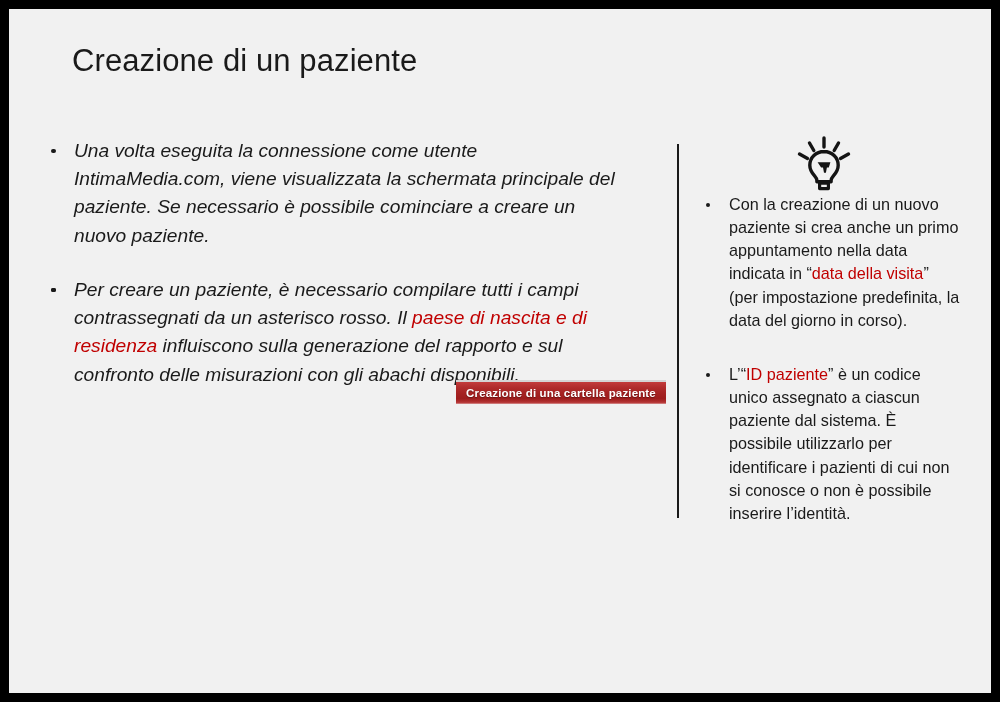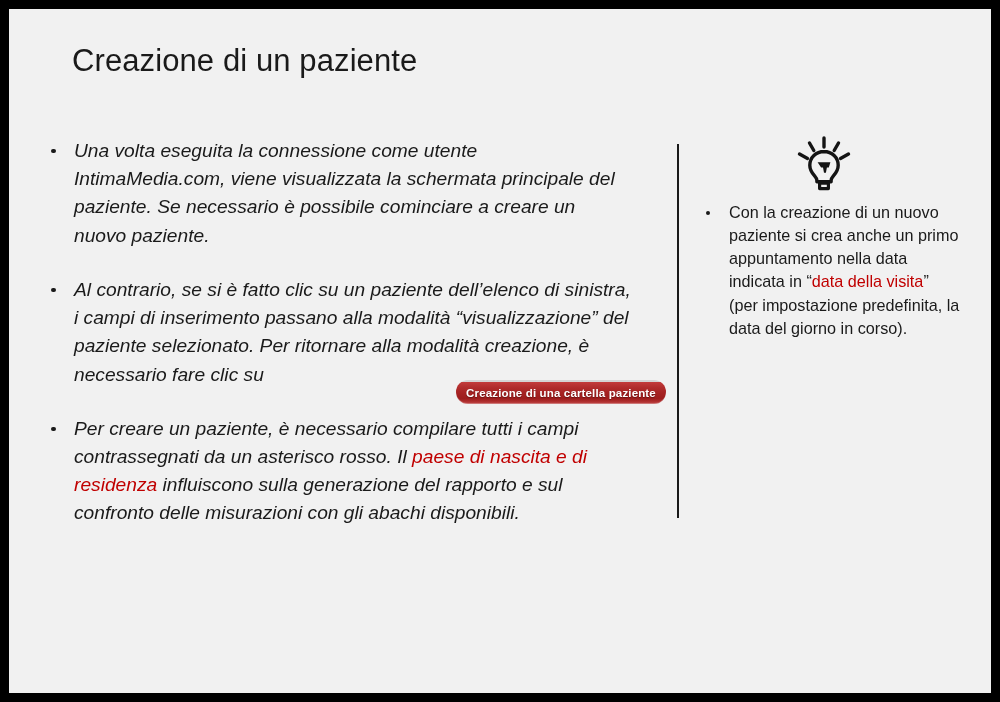--- a/index.html
+++ b/index.html
@@ -80,21 +80,21 @@
     left: 447px;
     top: 371px;
     width: 210px;
     height: 24px;
   }
   .red-button {
     position: absolute;
     left: 0; top: 0;
     width: 210px;
     height: 24px;
-    border-radius: 12px;
+    border-radius: 0;
     background: linear-gradient(to bottom,
         #d5d5d5 0%, #d5d5d5 7%,
         #c33c3c 8%,
         #b02c2c 32%,
         #a52222 55%,
         #9e1d1d 78%,
         #b53535 93%,
         #c96a6a 100%);
     box-shadow: inset 0 -1px 0 rgba(255,255,255,0.18);
     display: flex;
@@ -126,21 +126,21 @@
   .bulb-icon {
     position: absolute;
     left: 786px;
     top: 127px;
     width: 58px;
     height: 56px;
   }
   .right-col {
     position: absolute;
     left: 690px;
-    top: 192px;
+    top: 184px;
     width: 262px;
   }
   .bullet-row-sm {
     position: relative;
     padding-left: 30px;
     margin-bottom: 24px;
     font-size: 16.2px;
     line-height: 1.43;
     color: #1A1A1A;
   }
@@ -165,21 +165,20 @@
 
     <div class="left-col">
 
       <div class="bullet-row">
         <span class="bullet-dot"></span>
         <span>Una volta eseguita la connessione come utente IntimaMedia.com, viene visualizzata la schermata principale del paziente. Se necessario è possibile cominciare a creare un nuovo paziente.</span>
       </div>
 
       <div class="bullet-row">
         <span class="bullet-dot"></span>
-        <span>Al contrario, se si è fatto clic su un paziente dell’elenco di sinistra, i campi di inserimento passano alla modalità “visualizzazione” del paziente selezionato. Per ritornare alla modalità creazione, è necessario fare clic su</span>
       </div>
 
       <div class="bullet-row" style="">
         <span class="bullet-dot"></span>
         <span>Per creare un paziente, è necessario compilare tutti i campi contrassegnati da un asterisco rosso. Il </span><span class="red">paese di nascita e di residenza</span><span> influiscono sulla generazione del rapporto e sul confronto delle misurazioni con gli abachi disponibili.</span>
       </div>
 
     </div>
 
     <div class="btn-wrap">
@@ -212,17 +211,21 @@
       </svg>
     </div>
 
     <div class="right-col">
 
       <div class="bullet-row-sm">
         <span class="bullet-dot-sm"></span>
         <span>Con la creazione di un nuovo paziente si crea anche un primo appuntamento nella data indicata in “</span><span class="red">data della visita</span><span>” (per impostazione predefinita, la data del giorno in corso).</span>
       </div>
 
+      <div class="bullet-row-sm" style="margin-top:31px;">
+        <span class="bullet-dot-sm"></span>
+        <span>L’“</span><span class="red">ID paziente</span><span>” è un codice unico assegnato a ciascun paziente dal sistema. È possibile utilizzarlo per identificare i pazienti di cui non si conosce o non è possibile inserire l’identità.</span>
+      </div>
 
     </div>
 
   </div>
 </div>
 
 </body></html>

